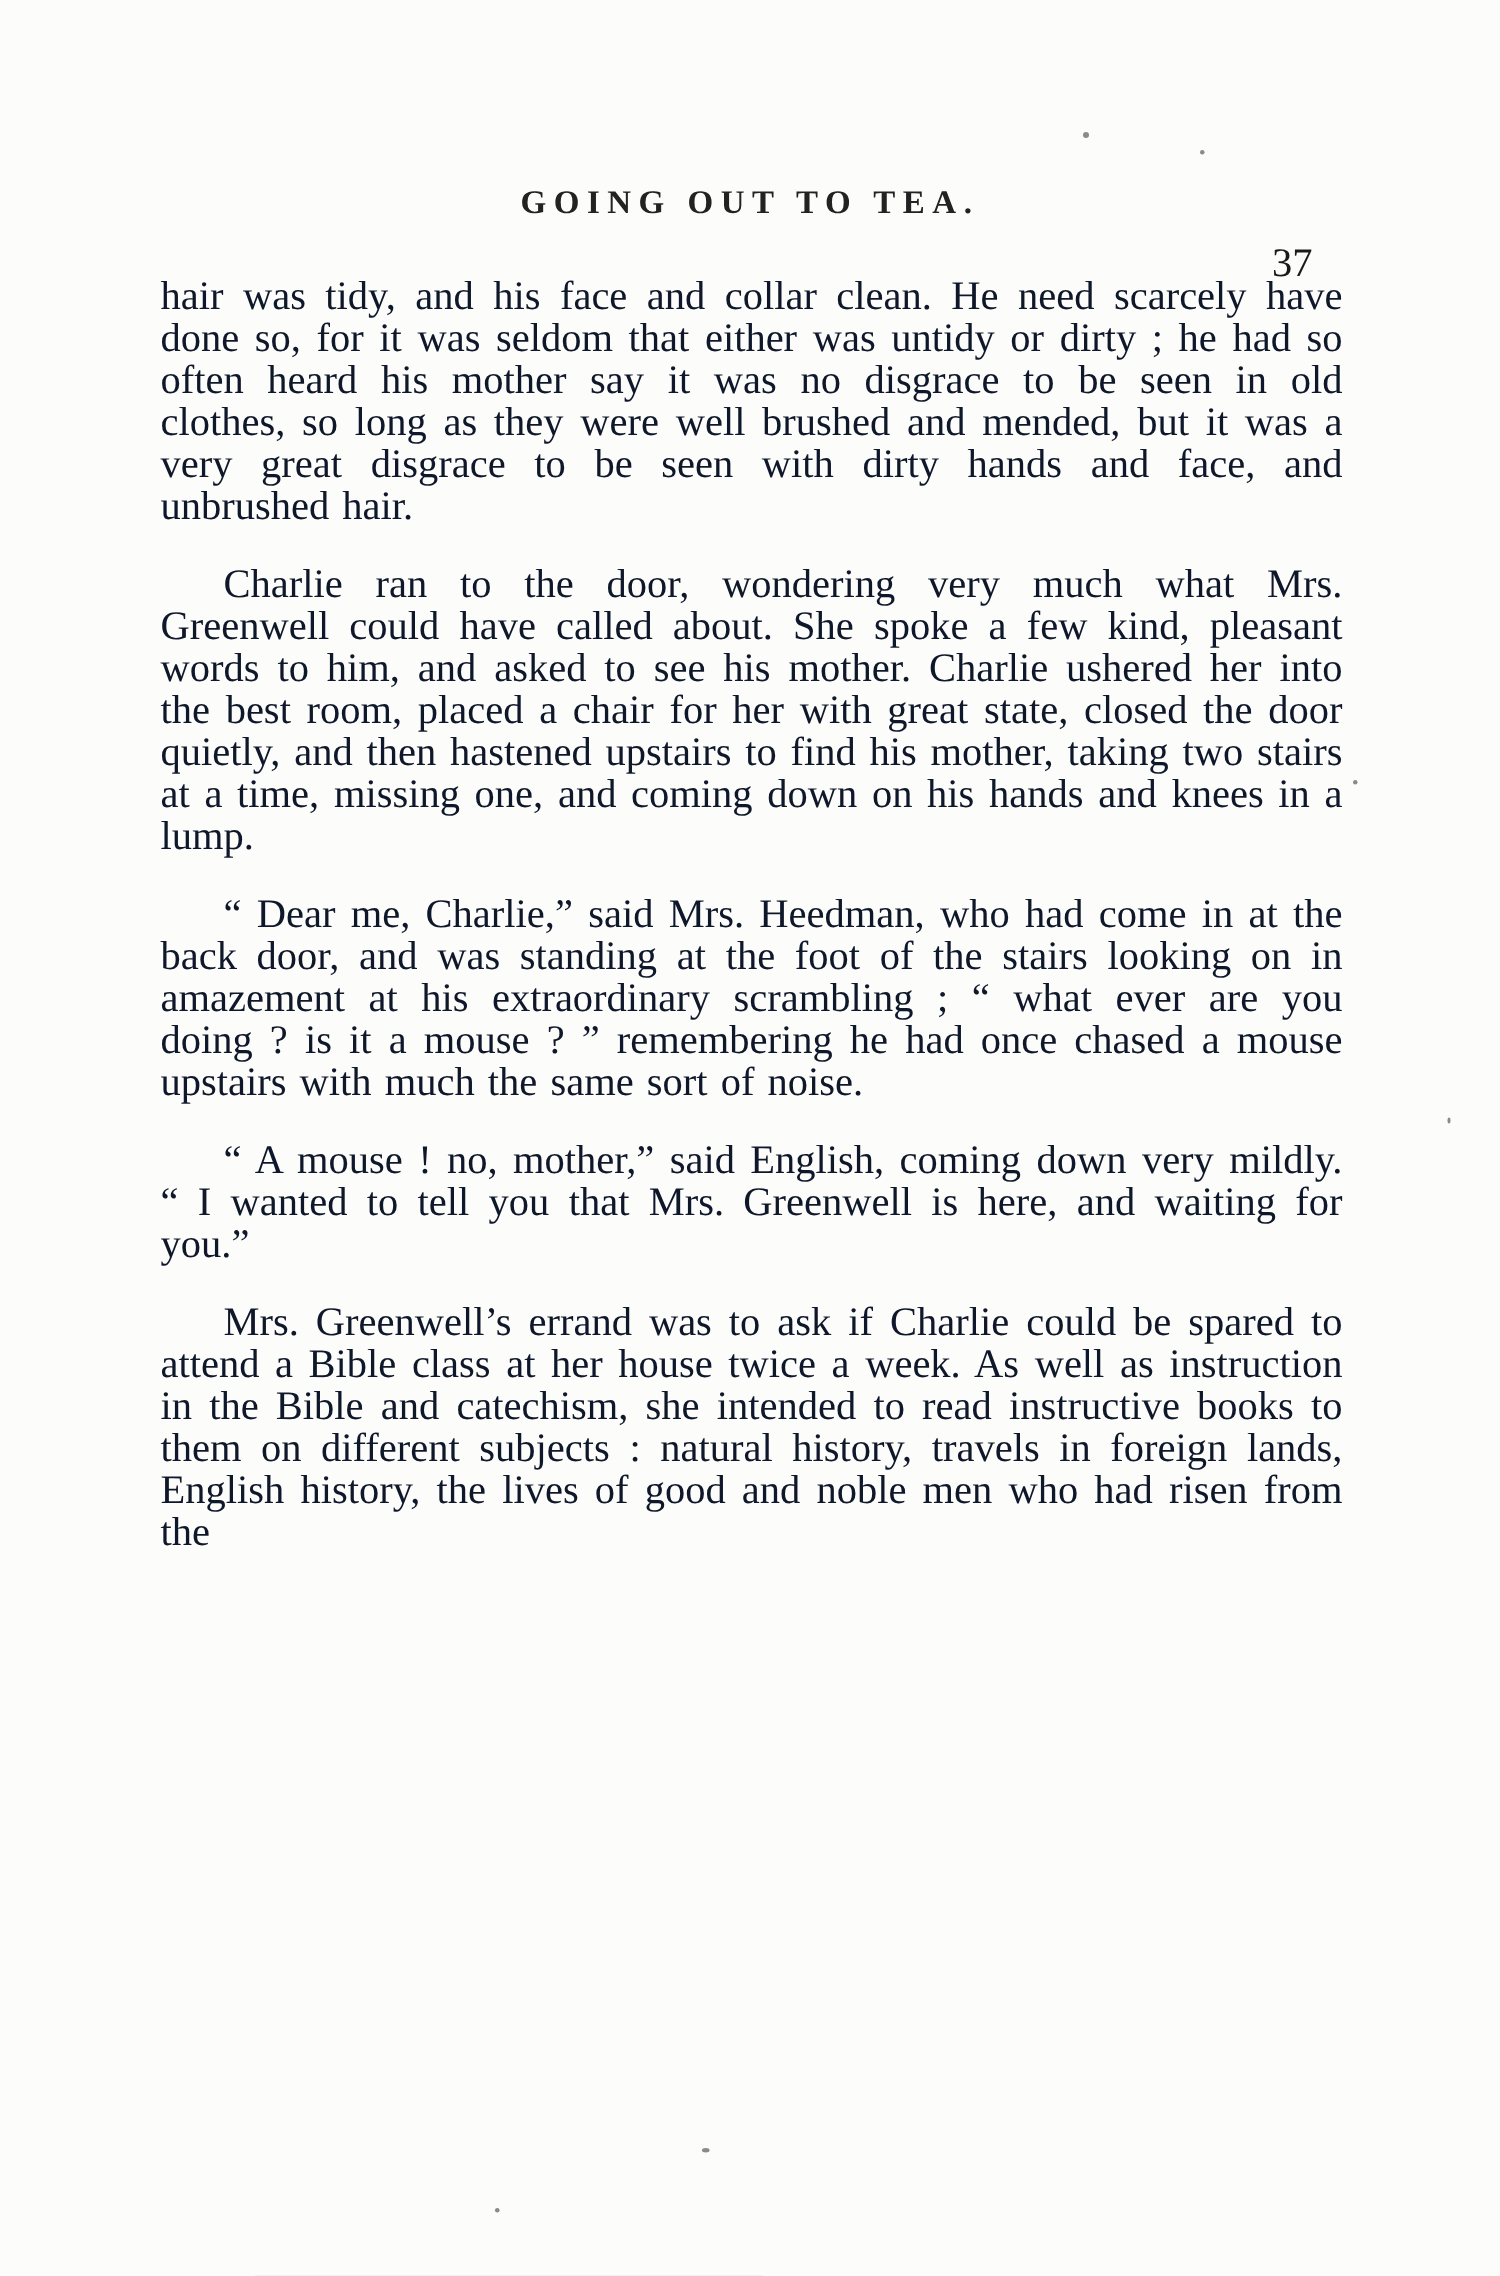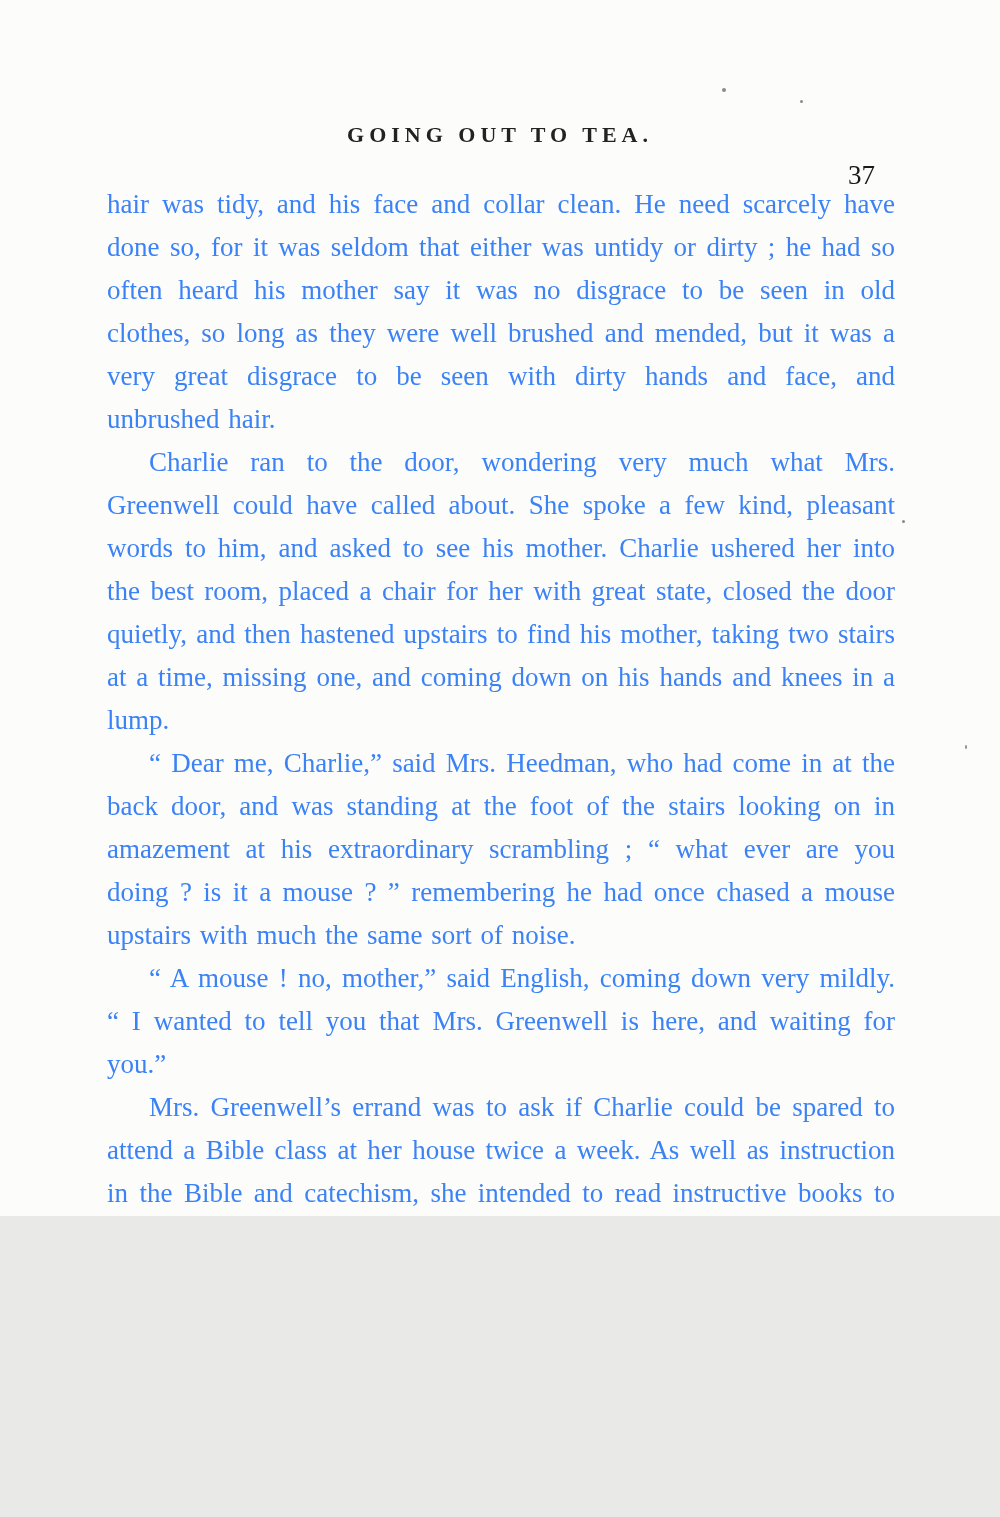--- a/index.html
+++ b/index.html
@@ -3,21 +3,21 @@
 <meta charset="utf-8">
 <style>
   html, body {
     margin: 0;
     padding: 0;
     background: #e9e9e7;
   }
   .page {
     position: relative;
     width: 1000px;
-    height: 1216px;
+    height: 1517px;
     margin: 0 auto;
     background: #fcfcfa;
     color: #1c1c1c;
     font-family: "Liberation Serif", "DejaVu Serif", serif;
     overflow: hidden;
     box-sizing: border-box;
   }
   .running-head {
     position: absolute;
     top: 122px;
@@ -47,27 +47,28 @@
   }
   .text-block {
     position: absolute;
     top: 183px;
     left: 107px;
     width: 788px;
   }
   .text-block p {
     margin: 0;
     font-size: 27px;
-    line-height: 43px;
+    line-height: 28px;
     text-align: justify;
-    color: #3b82f6;
+    color: #0f172a;
     word-spacing: 2px;
   }
   .text-block p.indent {
     text-indent: 42px;
+    margin-top: 24px;
   }
   
   .speck {
     position: absolute;
     background: #8a8a86;
     border-radius: 50%;
   }
   .speck.s1 { width: 4px; height: 4px; top: 88px;  left: 722px; }
   .speck.s2 { width: 3px; height: 3px; top: 100px; left: 800px; }
   .speck.s3 { width: 3px; height: 3px; top: 520px; left: 902px; }

